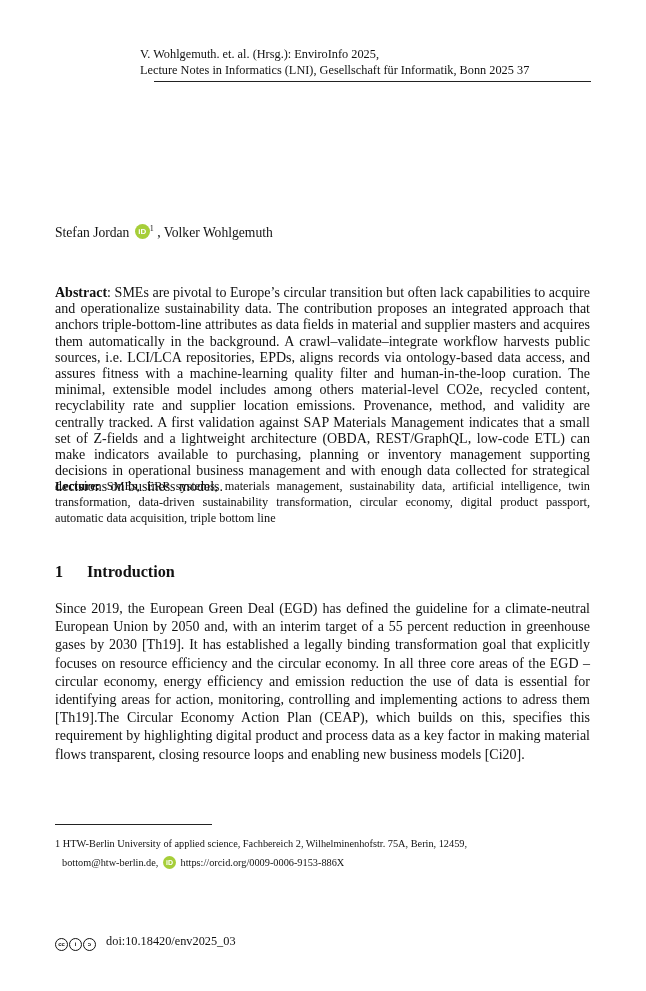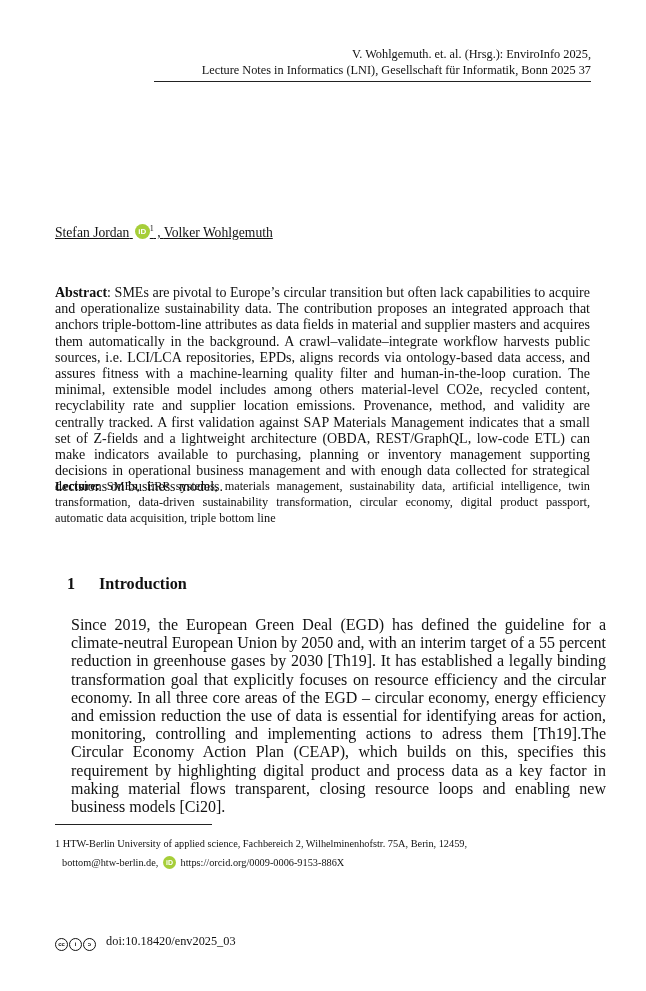--- a/index.html
+++ b/index.html
@@ -1,45 +1,45 @@
 <!DOCTYPE html>
 <html><head>
   <meta charset="utf-8">
   <style>
     html, body { margin: 0; padding: 0; background: #ffffff; }
     body { width: 646px; height: 991px; position: relative; overflow: hidden;
            font-family: "Liberation Serif", serif; color: #111; }
     .page { position: absolute; left: 0; top: 0; width: 646px; height: 991px; }
 
     .running-header { position: absolute; left: 140px; top: 46px; width: 451px;
-      text-align: right; font-size: 12.3px; line-height: 16px; }
+      text-align: left; font-size: 12.3px; line-height: 16px; }
     .header-rule { position: absolute; left: 154px; top: 81px; width: 437px; height: 1px; background: #222; }
 
     .title { position: absolute; left: 55px; top: 134px; width: 545px;
       font-weight: bold; font-size: 20.5px; line-height: 25px; margin: 0; }
 
-    .authors { position: absolute; left: 55px; top: 220px; font-size: 13.6px; line-height: 18px; white-space: nowrap; text-decoration: underline; }
+    .authors { position: absolute; left: 55px; top: 220px; font-size: 13.6px; line-height: 18px; white-space: nowrap; }
     .orcid { display: inline-block; width: 15px; height: 15px; border-radius: 50%;
       background: #a6ce39; color: #fff; font-family: "Liberation Sans", sans-serif;
       font-size: 8px; font-weight: bold; line-height: 15px; text-align: center;
       vertical-align: 3px; margin-left: 2px; }
     .sup { font-size: 8px; vertical-align: 6px; }
 
     .abstract { position: absolute; left: 55px; top: 285px; width: 535px;
       font-size: 14px; line-height: 16.2px; text-align: justify; margin: 0; }
     .keywords { position: absolute; left: 55px; top: 478px; width: 535px;
       font-size: 12.3px; line-height: 16.2px; text-align: justify; margin: 0; }
     .bold { font-weight: bold; }
 
     .section-heading { position: absolute; left: 55px; top: 562px; font-size: 16.2px;
-      font-weight: bold; margin: 12px; line-height: 20px; white-space: nowrap; }
+      font-weight: bold; margin: 0; line-height: 20px; white-space: nowrap; }
     .section-heading .num { display: inline-block; width: 32px; }
 
-    .body-para { position: absolute; left: 55px; width: 535px; font-size: 16px;
-      line-height: 18.2px; text-align: justify; margin: 16px; }
+    .body-para { position: absolute; left: 55px; width: 535px; font-size: 14px;
+      line-height: 18.2px; text-align: justify; margin: 0; }
     .p1 { top: 600px; }
     .p2 { top: 789px; }
 
     .footnote-rule { position: absolute; left: 55px; top: 824px; width: 157px; height: 1px; background: #222; }
     .footnote { position: absolute; left: 55px; top: 834px; width: 540px; font-size: 10.3px; line-height: 19px; }
     .footnote .line2 { padding-left: 7px; }
     .orcid-small { width: 13px; height: 13px; line-height: 13px; font-size: 7px; vertical-align: 1px; margin: 0 2px; }
 
     .license { position: absolute; left: 55px; top: 933px; font-size: 12.3px; line-height: 16px; white-space: nowrap; }
     .cc-icon { display: inline-block; width: 11px; height: 11px; border: 1.6px solid #111; border-radius: 50%;

